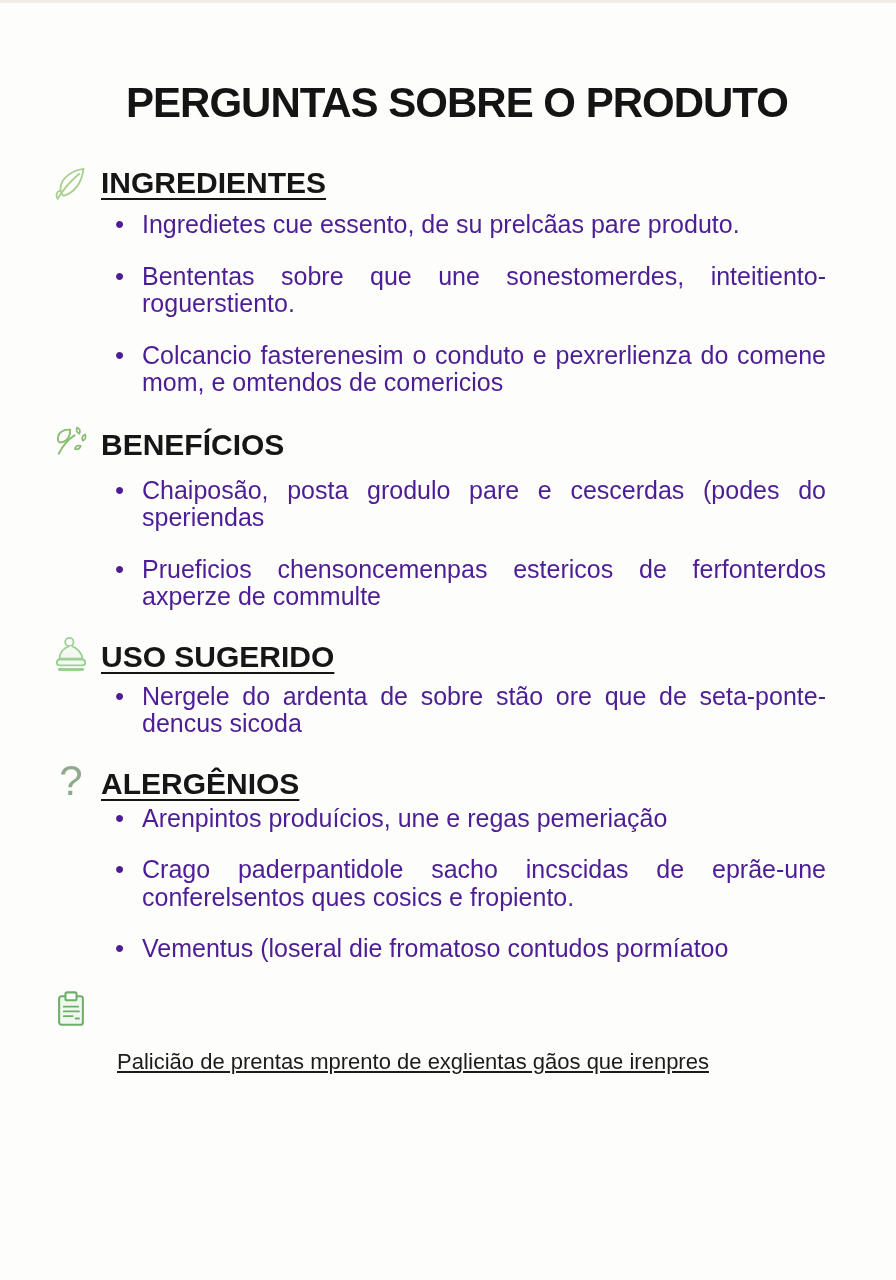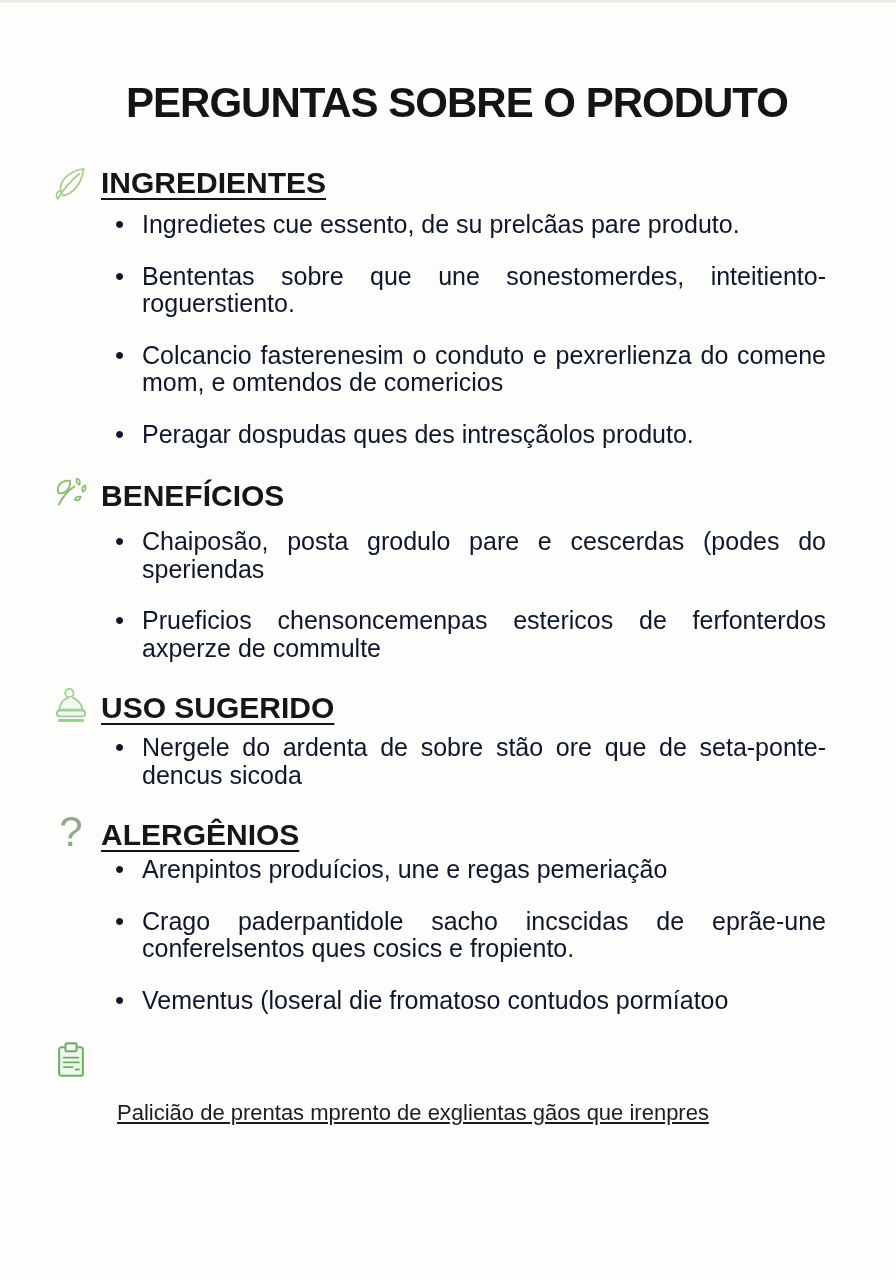--- a/index.html
+++ b/index.html
@@ -54,21 +54,21 @@
     margin:8px 0 0 0;
     padding:0 0 0 17px;
   }
   ul.bullets li{
     position:relative;
     padding-left:27px;
     font-size:25px;
     line-height:1.1;
     text-align:justify;
     margin:0 0 24px 0;
-    color:#0f172a;
+    color:#4c1d95;
   }
   ul.bullets li::before{
     content:"\2022";
     position:absolute;
     left:0;top:-1px;
     font-size:26px;
   }
   li.gap-lg{margin-top:32px;}
   li.gap-xl{margin-top:74px;}
   li.last{margin-bottom:0;}
@@ -115,21 +115,20 @@
           <path d="M8 43 C 14 33, 23 22, 34 13" stroke="#a8cf8e" stroke-width="2.2" stroke-linecap="round"></path>
           <path d="M8 43 C 5 38, 7 34, 11 33.5" stroke="#a8cf8e" stroke-width="2.2" stroke-linecap="round"></path>
         </svg>
       </span>
       <h2 class="underlined">INGREDIENTES</h2>
     </div>
     <ul class="bullets">
       <li>Ingredietes cue essento, de su prelcãas pare produto.</li>
       <li>Bententas sobre que une sonestomerdes, inteitiento-roguerstiento.</li>
       <li class="gap-lg">Colcancio fasterenesim o conduto e pexrerlienza do comene mom, e omtendos de comericios</li>
-      <li class="last">Peragar dospudas ques des intresçãolos produto.</li>
     </ul>
   </section>
 
   <section class="sec-beneficios">
     <div class="sec-head">
       <span class="icon">
         <svg width="42" height="42" viewBox="0 0 48 48" fill="none">
           <path d="M9 17 C 9 10, 15 6, 23 6.5 C 23.5 15, 18.5 21, 10.5 21 C 9.5 20, 9 18.5, 9 17 Z" stroke="#8cbd74" stroke-width="2.2" stroke-linejoin="round"></path>
           <path d="M10 34 C 14 26, 20 18, 28 13" stroke="#8cbd74" stroke-width="2.2" stroke-linecap="round"></path>
           <path d="M31 4 C 34 5, 35 8, 33.5 11 C 30.5 10, 29.5 7, 31 4 Z" stroke="#8cbd74" stroke-width="2"></path>

